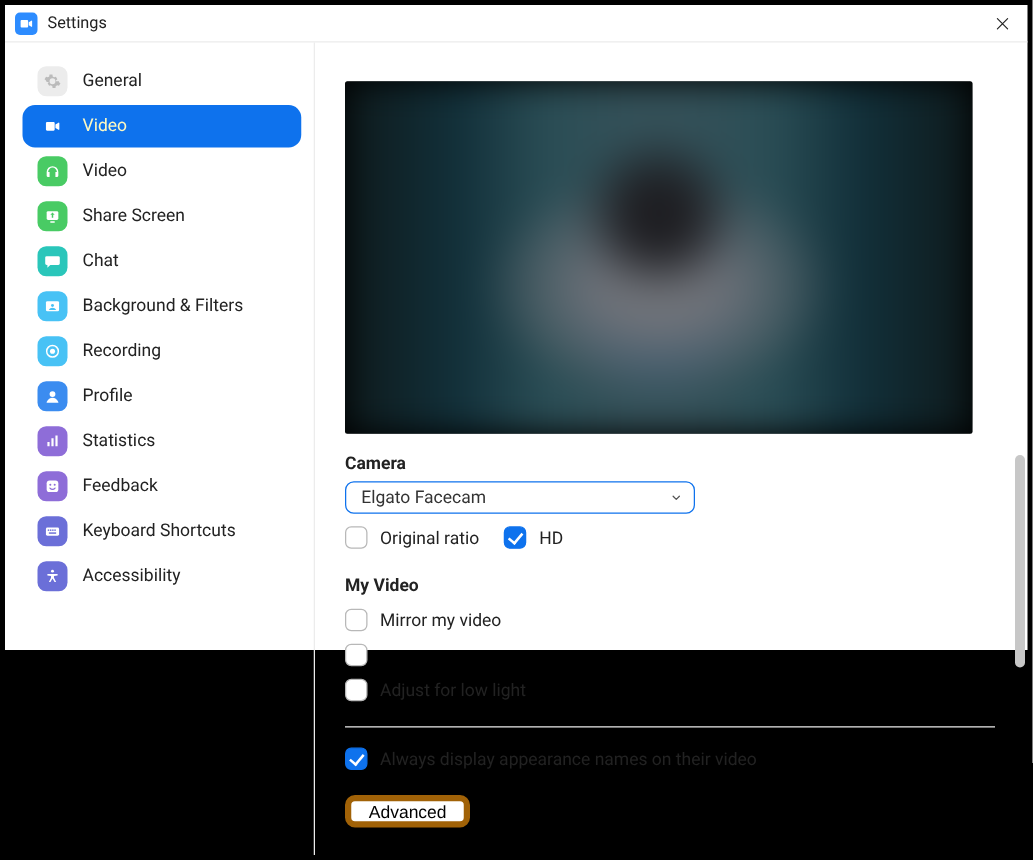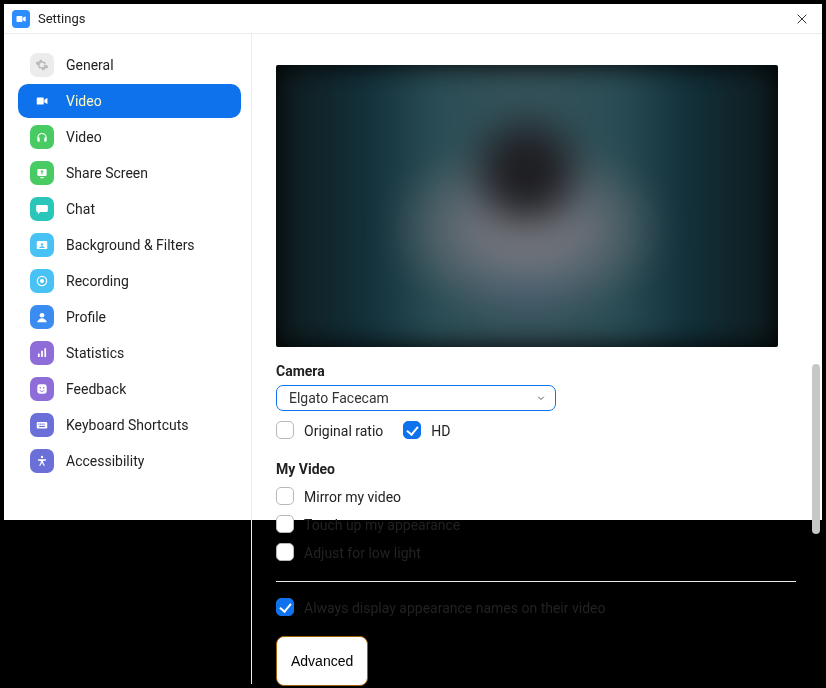--- a/index.html
+++ b/index.html
@@ -69,21 +69,21 @@
     flex-shrink:0;
   }
   .check.checked { background:#0E72ED; border-color:#0E72ED; }
   .check.checked::after {
     content:""; width:9px; height:5px; border:2px solid #fff; border-top:none; border-right:none;
     transform:rotate(-50deg); margin-top:-2px;
   }
   .check-row { display:flex; align-items:flex-end; gap:10px; margin-top:10px; cursor:pointer; }
   .divider { border:none; border-top:1px solid #ececec; margin:20px 0 16px 0; }
   .advanced-btn {
-    border:1px solid #a16207; border-radius:8px; padding:16px 14px; background:#fff;
+    border:5px solid #a16207; border-radius:8px; padding:0 14px; background:#fff;
     font-size:14px; cursor:pointer; margin-top:20px;
   }
   .scrollbar {
     position:absolute; right:2px; top:330px; width:8px; height:170px;
     background:#c7c7c7; border-radius:4px;
   }
   .content-inner { width:520px;margin-top:17px; }
 </style>
 </head>
 <body>
@@ -251,21 +251,20 @@
         </div>
 
         <div class="section-title" style="margin-top:22px">My Video</div>
 
         <label class="check-row">
           <span class="check"></span>
           <span>Mirror my video</span>
         </label>
         <label class="check-row">
           <span class="check"></span>
-          <span>Touch up my appearance</span>
         </label>
         <label class="check-row">
           <span class="check"></span>
           <span>Adjust for low light</span>
         </label>
 
         <hr class="divider">
 
         <label class="check-row" style="margin-top:0">
           <span class="check checked"></span>

